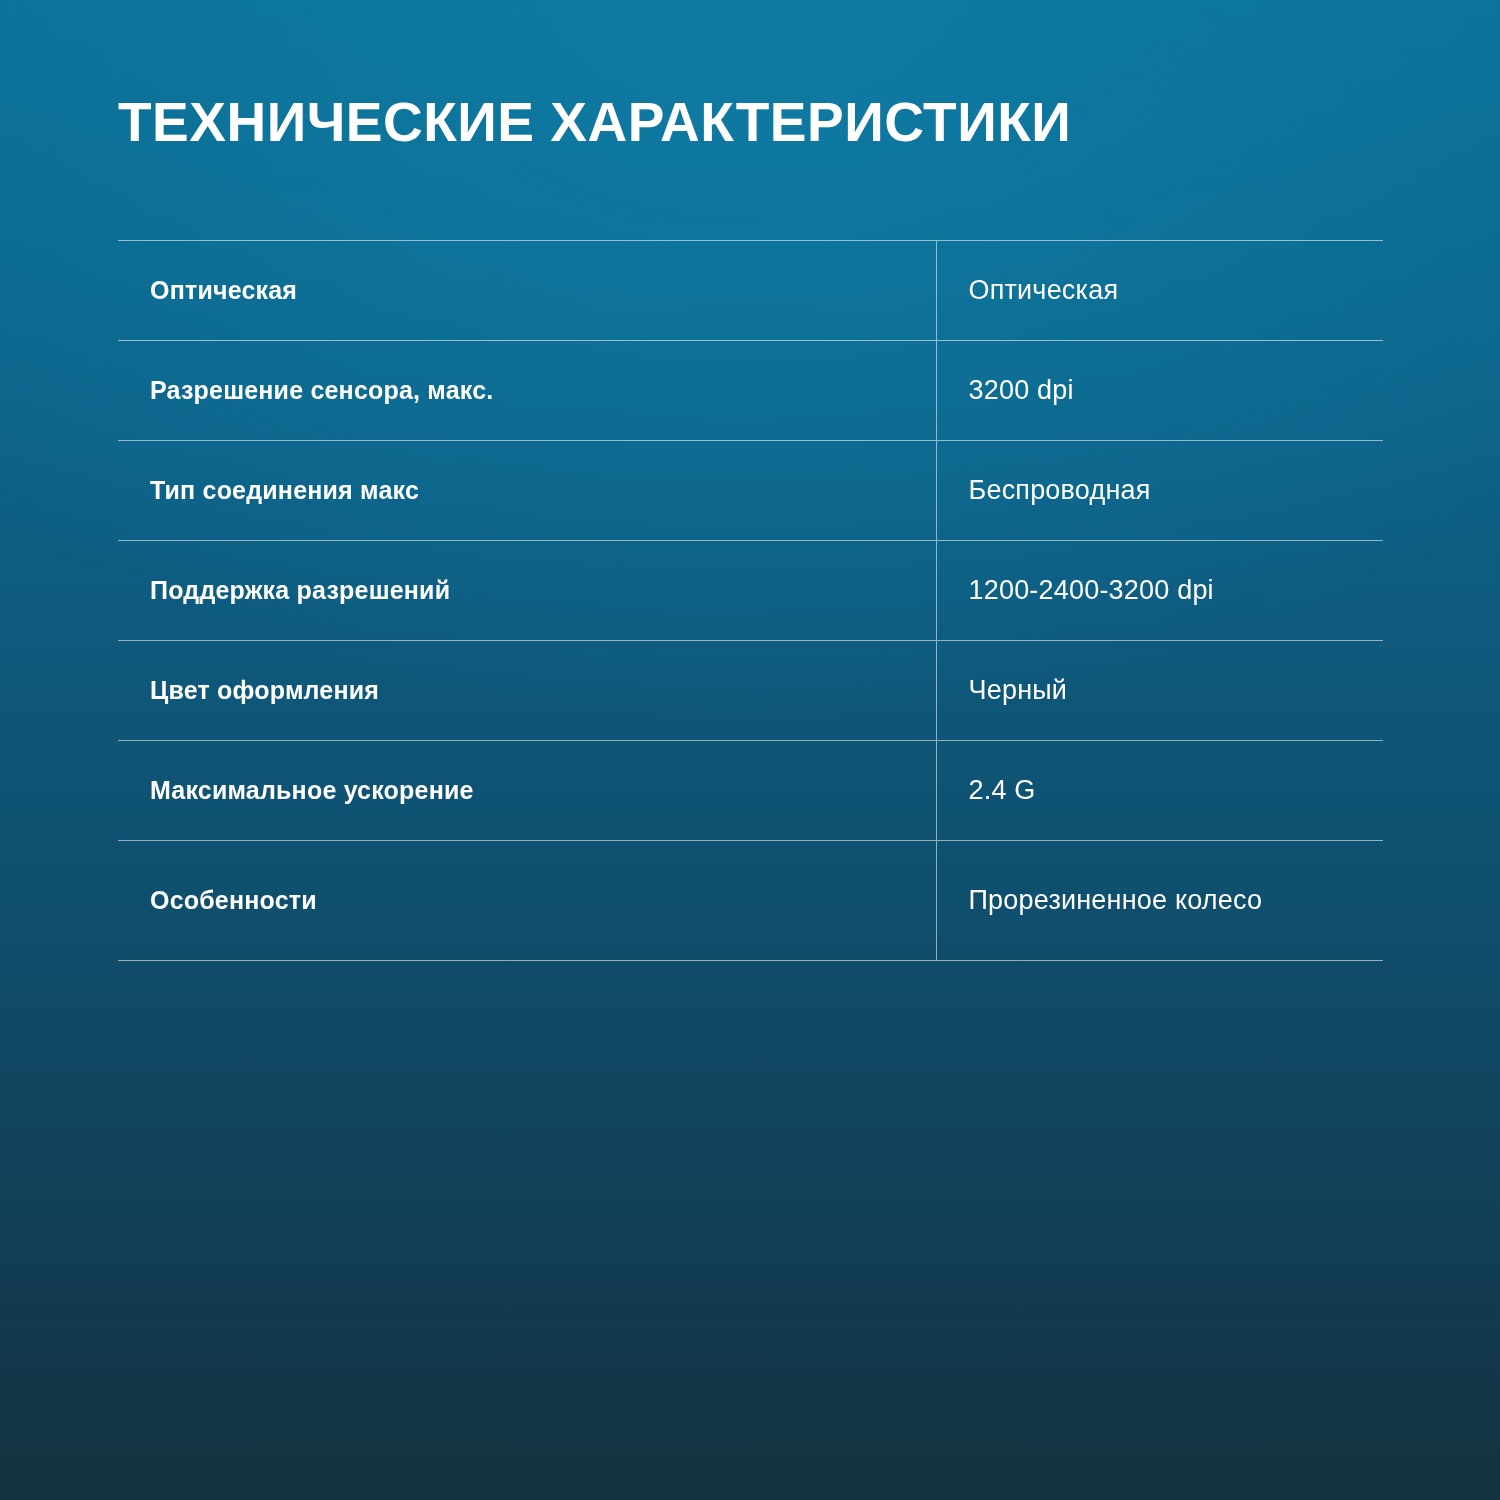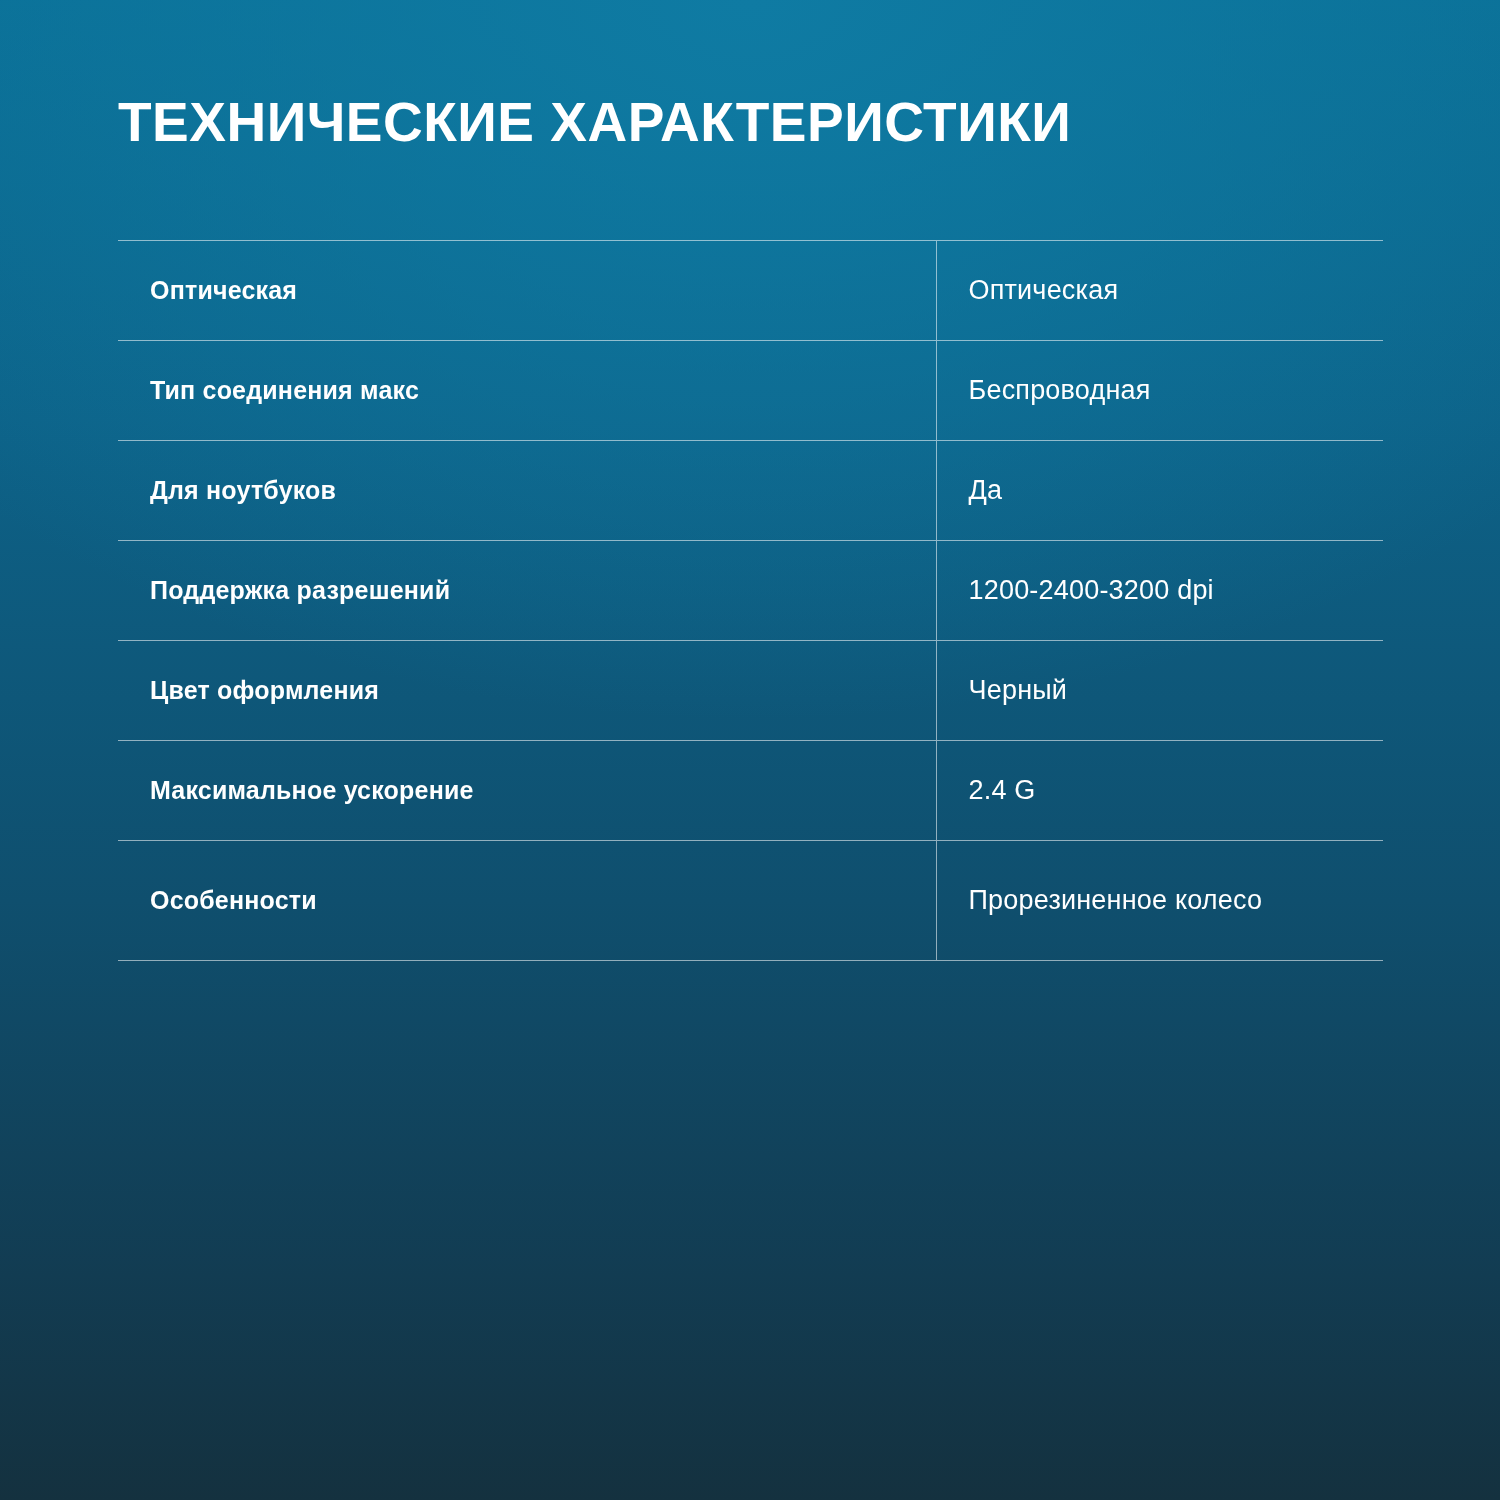--- a/index.html
+++ b/index.html
@@ -86,29 +86,29 @@
 
   <table class="spec-table">
     <tbody>
       <tr>
         <td class="label">Оптическая</td>
         <td class="value">
             <span class="value-wrap">Оптическая</span>
           </td>
       </tr>
       <tr>
+        <td class="label">Разрешение сенсора, макс.</td>
+        <td class="value">
+            <span class="value-wrap">3200 dpi</span>
+          </td>
+      </tr>
+      <tr>
         <td class="label">Тип соединения макс</td>
         <td class="value">
             <span class="value-wrap">Беспроводная</span>
-          </td>
-      </tr>
-      <tr>
-        <td class="label">Для ноутбуков</td>
-        <td class="value">
-            <span class="value-wrap">Да</span>
           </td>
       </tr>
       <tr>
         <td class="label">Поддержка разрешений</td>
         <td class="value">
             <span class="value-wrap">1200-2400-3200 dpi</span>
           </td>
       </tr>
       <tr>
         <td class="label">Цвет оформления</td>

